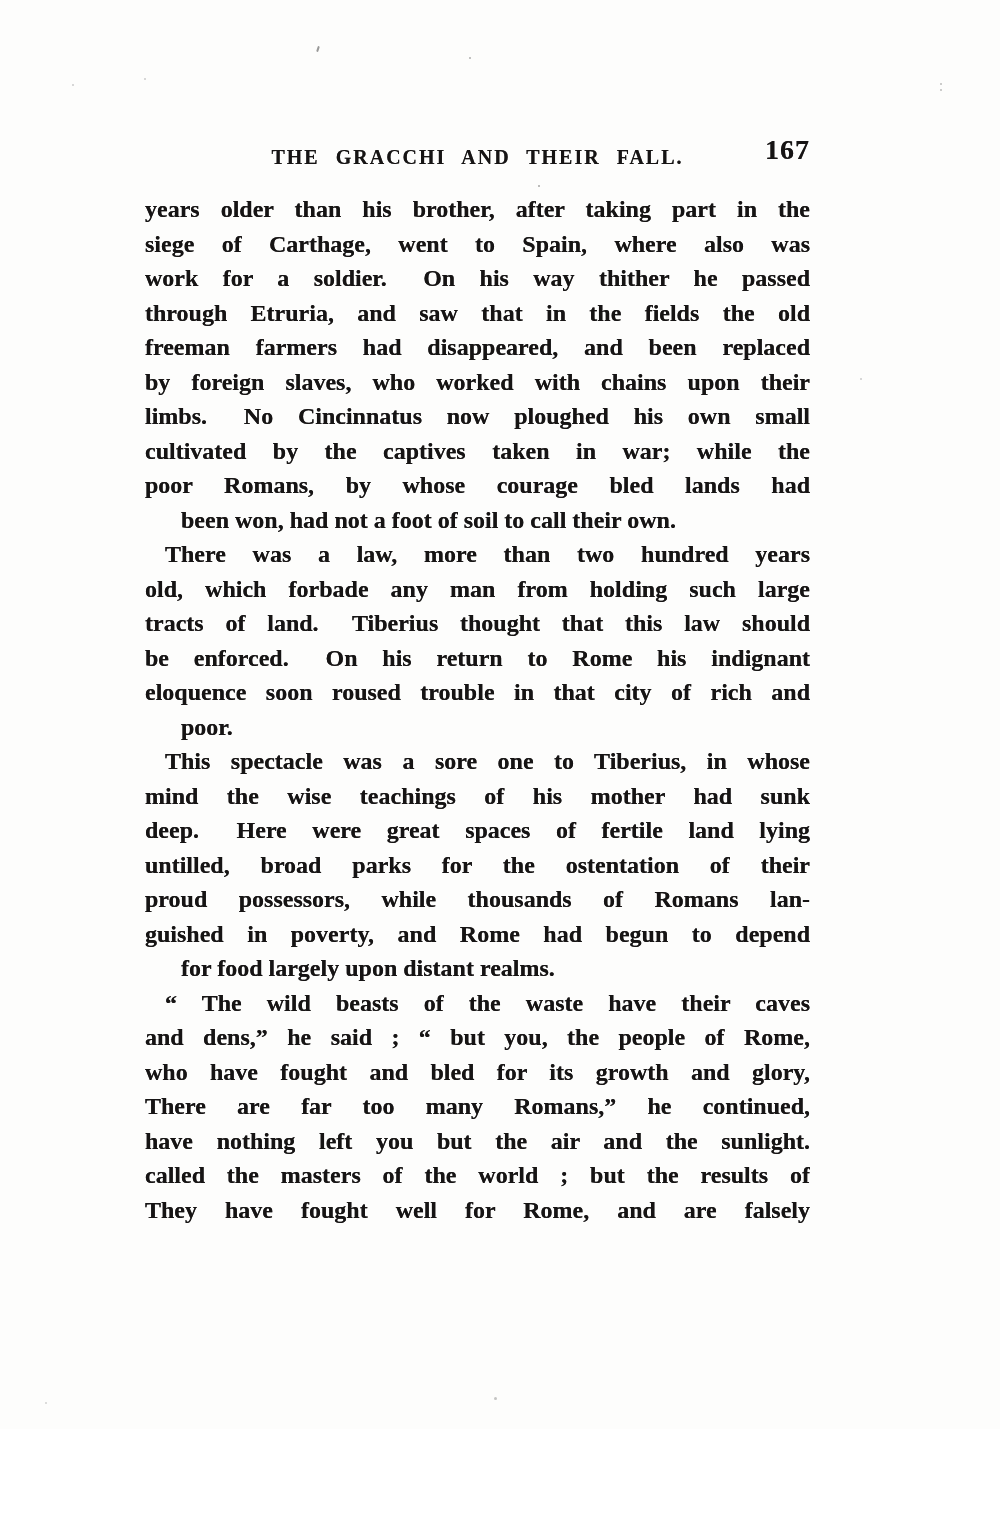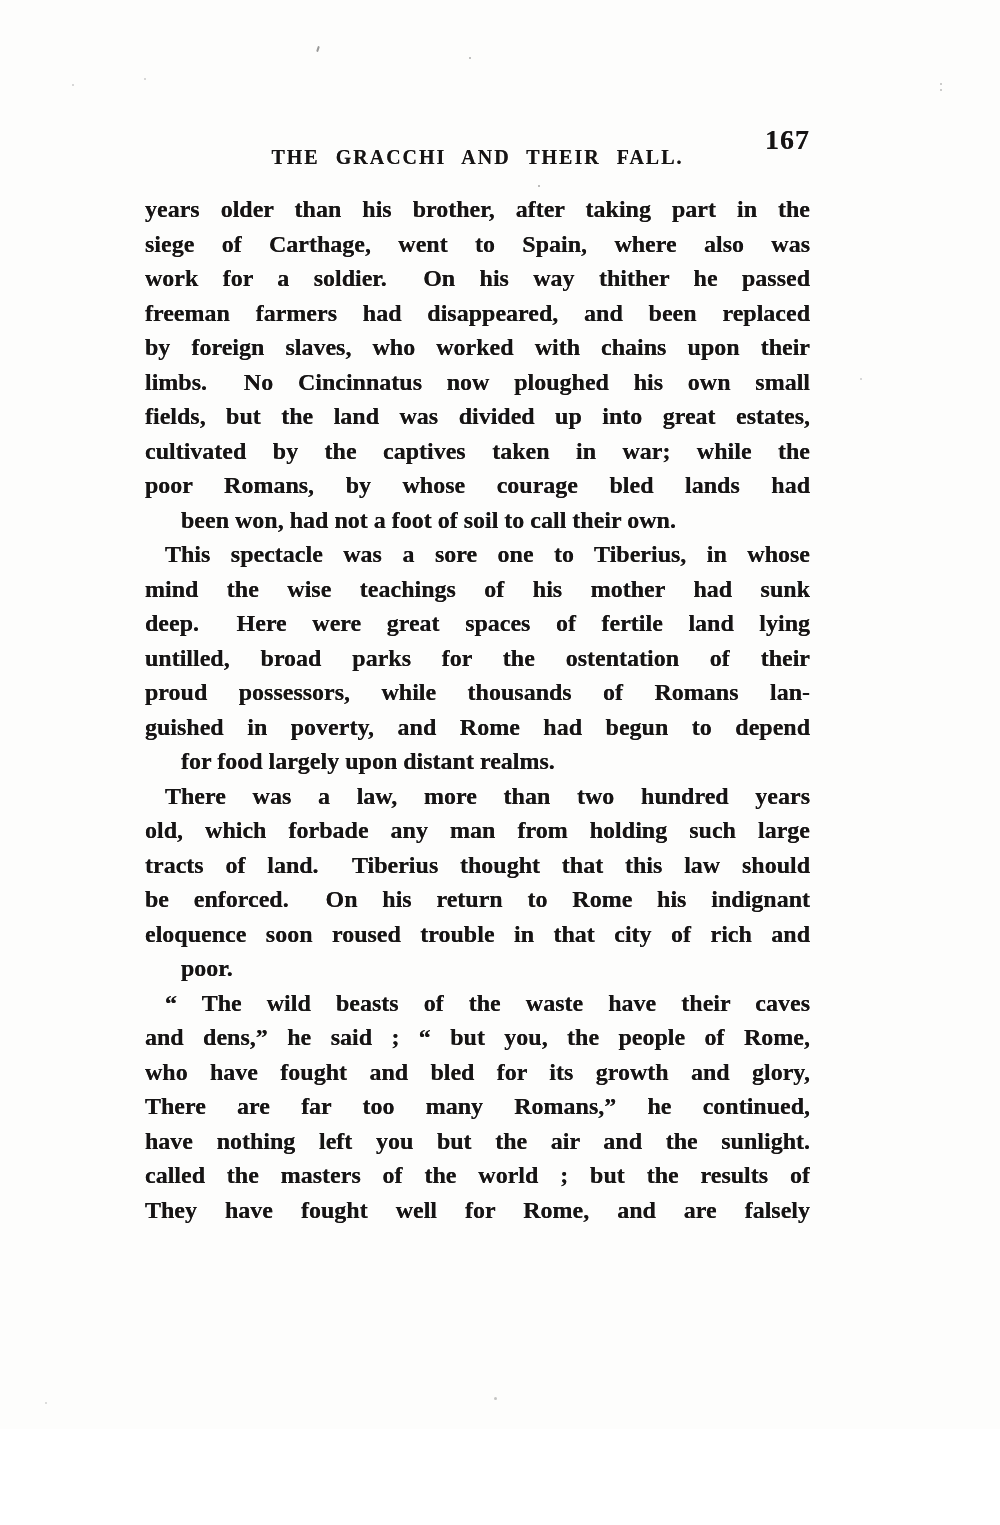--- a/index.html
+++ b/index.html
@@ -32,21 +32,21 @@
     font-size: 20px;
     font-weight: bold;
     letter-spacing: 2px;
     word-spacing: 9px;
     white-space: nowrap;
     text-shadow: 0 0 0.5px rgba(20,20,20,0.7);
   }
   .page-number {
     position: absolute;
     right: 0;
-    bottom: 16px;
+    bottom: 6px;
     font-size: 28px;
     font-weight: bold;
     letter-spacing: 1px;
     text-shadow: 0 0 0.5px rgba(20,20,20,0.7);
   }
   
   .text-block {
     position: absolute;
     left: 145px;
     top: 192px;
@@ -83,44 +83,44 @@
   <header class="running-header">
     <span class="header-title">THE GRACCHI AND THEIR FALL.</span>
     <span class="page-number">167</span>
   </header>
 
   <main class="text-block" id="text-block">
       <div class="paragraph">
         <div class="line">years older than his brother, after taking part in the</div>
         <div class="line">siege of Carthage, went to Spain, where also was</div>
         <div class="line">work for a soldier.  On his way thither he passed</div>
+        <div class="line">through Etruria, and saw that in the fields the old</div>
         <div class="line">freeman farmers had disappeared, and been replaced</div>
         <div class="line">by foreign slaves, who worked with chains upon their</div>
         <div class="line">limbs.  No Cincinnatus now ploughed his own small</div>
-        <div class="line">fields, but the land was divided up into great estates,</div>
         <div class="line">cultivated by the captives taken in war; while the</div>
         <div class="line">poor Romans, by whose courage bled lands had</div>
         <div class="line last">been won, had not a foot of soil to call their own.</div>
+      </div>
+      <div class="paragraph">
+        <div class="line indent">There was a law, more than two hundred years</div>
+        <div class="line">old, which forbade any man from holding such large</div>
+        <div class="line">tracts of land.  Tiberius thought that this law should</div>
+        <div class="line">be enforced.  On his return to Rome his indignant</div>
+        <div class="line">eloquence soon roused trouble in that city of rich and</div>
+        <div class="line last">poor.</div>
       </div>
       <div class="paragraph">
         <div class="line indent">This spectacle was a sore one to Tiberius, in whose</div>
         <div class="line">mind the wise teachings of his mother had sunk</div>
         <div class="line">deep.  Here were great spaces of fertile land lying</div>
         <div class="line">untilled, broad parks for the ostentation of their</div>
         <div class="line">proud possessors, while thousands of Romans lan-</div>
         <div class="line">guished in poverty, and Rome had begun to depend</div>
         <div class="line last">for food largely upon distant realms.</div>
-      </div>
-      <div class="paragraph">
-        <div class="line indent">There was a law, more than two hundred years</div>
-        <div class="line">old, which forbade any man from holding such large</div>
-        <div class="line">tracts of land.  Tiberius thought that this law should</div>
-        <div class="line">be enforced.  On his return to Rome his indignant</div>
-        <div class="line">eloquence soon roused trouble in that city of rich and</div>
-        <div class="line last">poor.</div>
       </div>
       <div class="paragraph">
         <div class="line indent">“ The wild beasts of the waste have their caves</div>
         <div class="line">and dens,” he said ; “ but you, the people of Rome,</div>
         <div class="line">who have fought and bled for its growth and glory,</div>
         <div class="line">There are far too many Romans,” he continued,</div>
         <div class="line">have nothing left you but the air and the sunlight.</div>
         <div class="line">called the masters of the world ; but the results of</div>
         <div class="line">They have fought well for Rome, and are falsely</div>
       </div>

